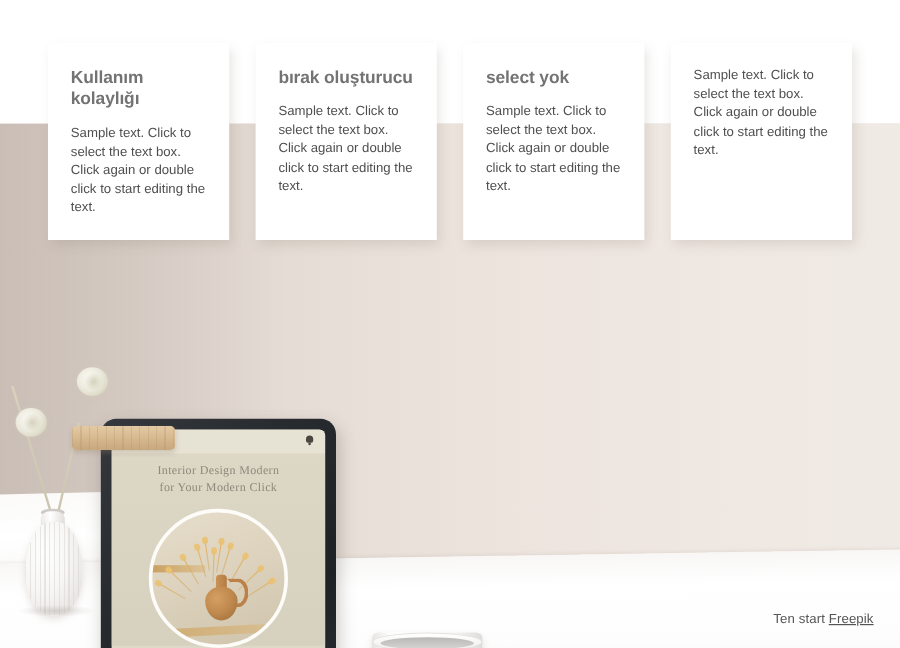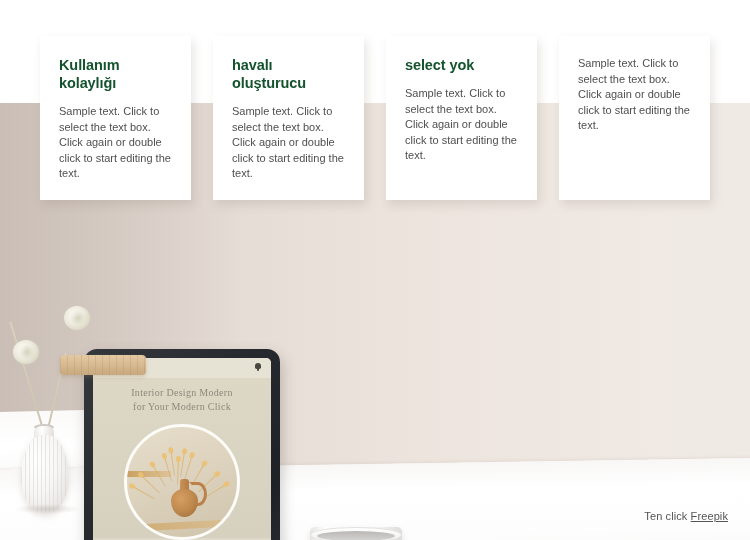--- a/index.html
+++ b/index.html
@@ -314,21 +314,21 @@
     background: #ffffff;
     padding: 20px 19px 18px 19px;
     box-sizing: border-box;
     box-shadow: 3px 5px 9px rgba(120,105,95,.17);
   }
   .card h3 {
     margin: 0 0 12px 0;
     font-size: 14.5px;
     line-height: 18px;
     font-weight: bold;
-    color: #14532d;
+    color: #737373;
     letter-spacing: -.1px;
   }
   .card p {
     margin: 0;
     font-size: 11px;
     line-height: 15.5px;
     color: #4f4f4f;
   }
 
   
@@ -427,30 +427,30 @@
   </div>
 
   <div class="cards">
 
     <div class="card">
       <h3>Kullanım kolaylığı</h3>
       <p>Sample text. Click to select the text box. Click again or double click to start editing the text.</p>
     </div>
 
     <div class="card">
-      <h3>havalı oluşturucu</h3>
+      <h3>bırak oluşturucu</h3>
       <p>Sample text. Click to select the text box. Click again or double click to start editing the text.</p>
     </div>
 
     <div class="card">
       <h3>select yok</h3>
       <p>Sample text. Click to select the text box. Click again or double click to start editing the text.</p>
     </div>
 
     <div class="card">
       <p>Sample text. Click to select the text box. Click again or double click to start editing the text.</p>
     </div>
 
   </div>
 
-  <div class="credit"><span>Ten click </span><a href="#">Freepik</a></div>
+  <div class="credit"><span>Ten start </span><a href="#">Freepik</a></div>
 
 </div>
 
 </body></html>

